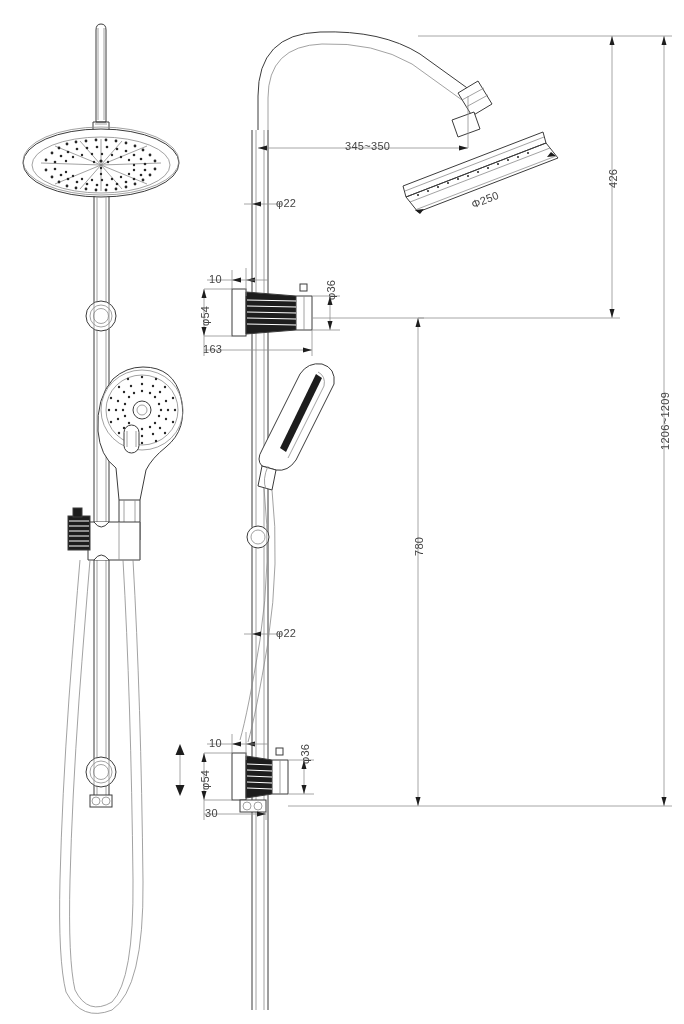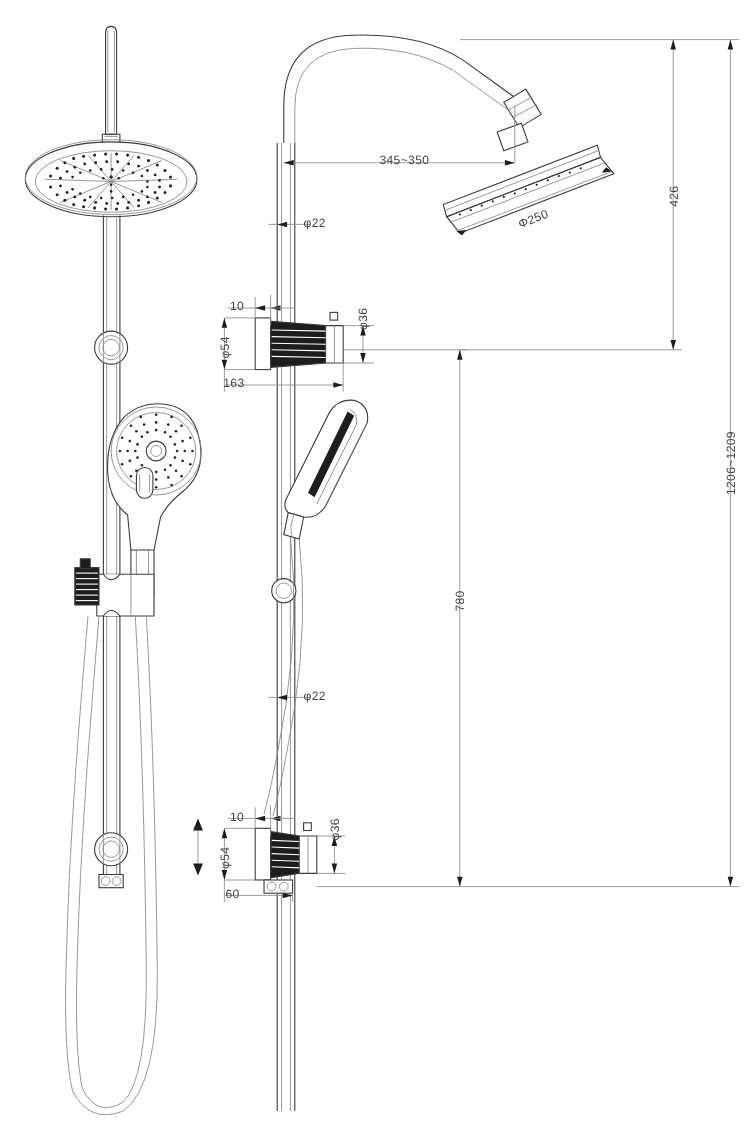--- a/index.html
+++ b/index.html
@@ -449,15 +449,15 @@
   <div class="dim-label rot" style="left:326px;top:300px;">φ36</div>
 
   <div class="dim-label" style="left:203px;top:344px;">163</div>
 
   <div class="dim-label" style="left:209px;top:738px;">10</div>
 
   <div class="dim-label rot" style="left:200px;top:790px;">φ54</div>
 
   <div class="dim-label rot" style="left:300px;top:764px;">φ36</div>
 
-  <div class="dim-label" style="left:205px;top:808px;">60</div>
+  <div class="dim-label" style="left:205px;top:808px;">30</div>
 
 </div>
 
 </body></html>

